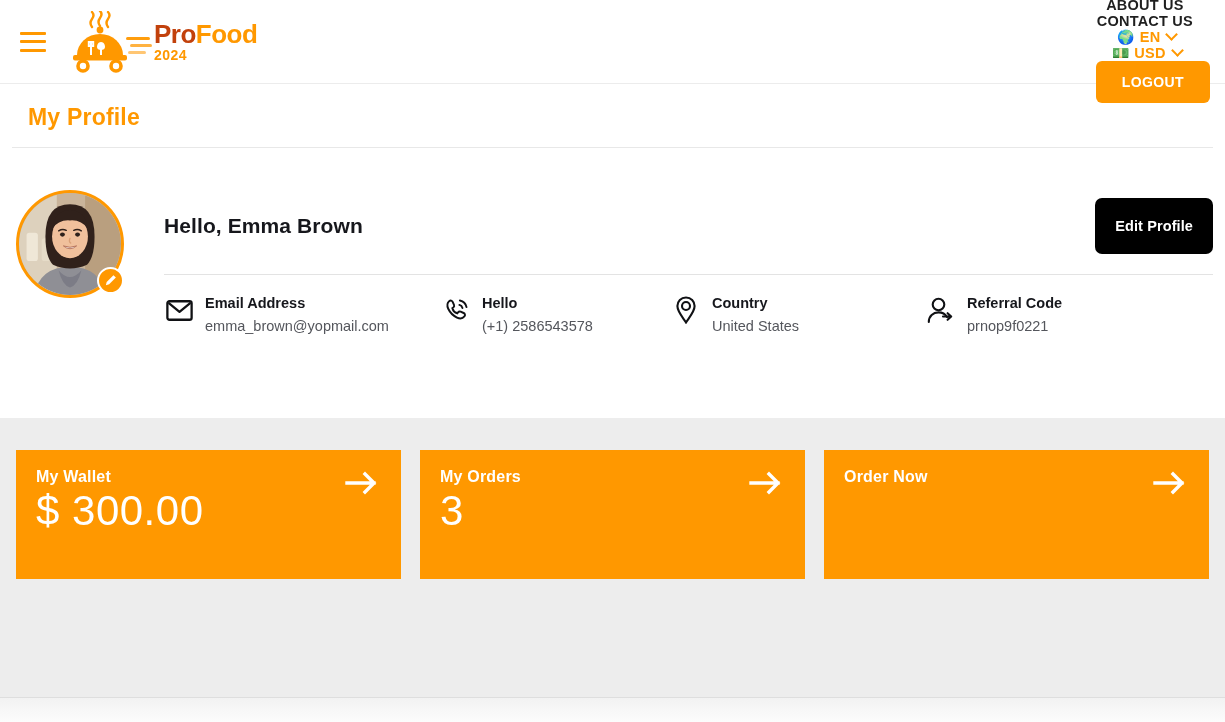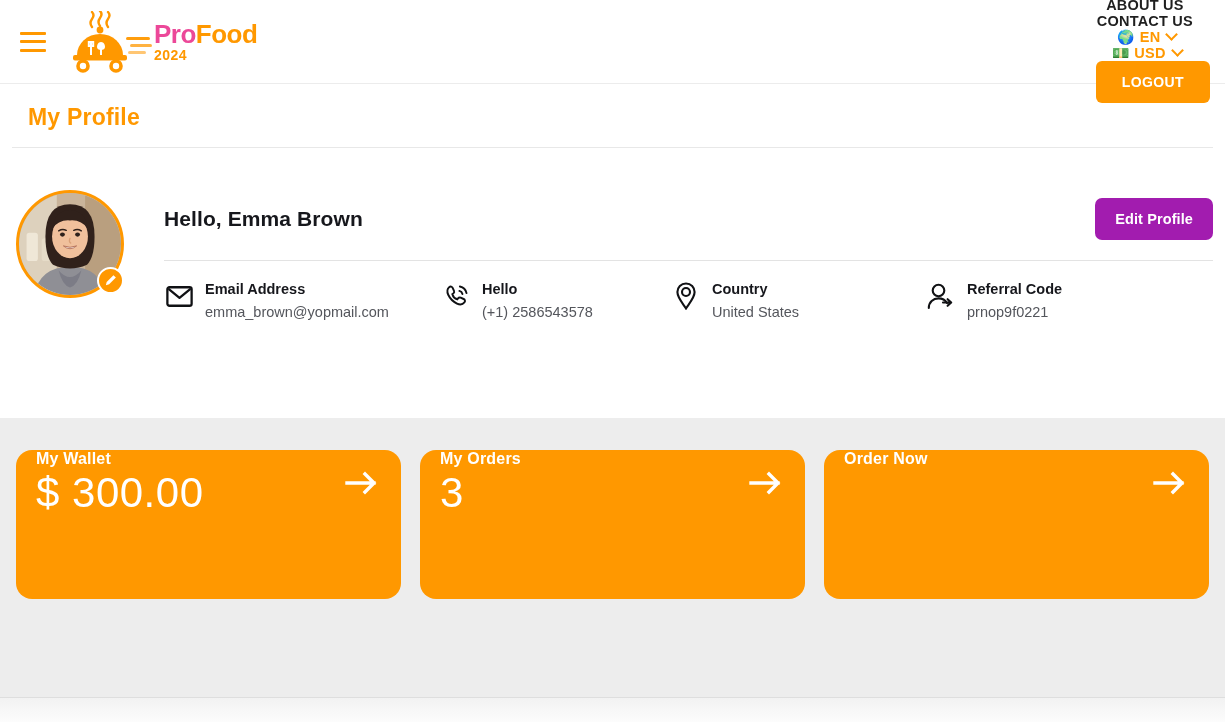--- a/index.html
+++ b/index.html
@@ -23,21 +23,21 @@
     width: 26px; height: 20px;
     display: flex; flex-direction: column; justify-content: space-between;
     margin-left: 10px; margin-right: 18px; cursor: pointer;
   }
   .hamburger span { display:block; height: 3px; width: 100%; background: #FF9800; border-radius: 1px; }
 
   .logo-wrap { display: flex; align-items: center; gap: 2px; }
   .logo-mark { width: 92px; height: 62px; }
   .logo-text { line-height: 1; margin-left: -4px; }
   .logo-title { font-size: 26px; font-weight: 800; letter-spacing: -0.5px; }
-  .logo-title .pro { color: #ec4899; }
+  .logo-title .pro { color: #c2410c; }
   .logo-title .food { color: #FF9800; }
   .logo-year { font-size: 14px; font-weight: 800; color: #FF9800; letter-spacing: 0.5px; margin-top: 1px; }
 
   .nav { margin-left: auto; display: flex; align-items: center; gap: 0; flex-direction: column; }
   .nav-link {
     font-size: 14.5px; font-weight: 700; color: #1f1f1f;
     letter-spacing: 0.2px; text-decoration: none; padding: 0 16px;
     white-space: nowrap; cursor: pointer;
   }
   .nav-link:first-child { padding-left: 8px; }
@@ -81,45 +81,45 @@
     position: absolute; right: 0px; bottom: 4px;
     width: 27px; height: 27px; border-radius: 50%;
     background: #FF9800; border: 2px solid #ffffff;
     display: flex; align-items: center; justify-content: center; cursor: pointer;
   }
 
   .profile-body { flex: 1; margin-left: 40px; padding-top: 8px; }
   .profile-top { display: flex; align-items: center; }
   .greeting { font-size: 21px; font-weight: 600; color: #16171c; letter-spacing: 0.1px; }
   .edit-btn {
-    margin-left: auto; background: #a21caf; color: #ffffff;
+    margin-left: auto; background: #000000; color: #ffffff;
     font-size: 14.5px; font-weight: 700; border: none; border-radius: 7px;
-    padding: 13px 20px; cursor: pointer; letter-spacing: 0.1px;
+    padding: 20px 20px; cursor: pointer; letter-spacing: 0.1px;
   }
   .divider { height: 1px; background: #e3e3e3; margin: 20px 0 0 0; }
 
   .info-row { display: flex; margin-top: 19px; }
   .info-item { display: flex; align-items: flex-start; gap: 11px; }
   .info-item.i0 { width: 277px; }
   .info-item.i1 { width: 230px; }
   .info-item.i2 { width: 255px; }
   .info-item.i3 { width: 230px; }
   .info-icon { width: 30px; height: 32px; flex: 0 0 30px; display:flex; align-items:center; justify-content:center; }
   .info-label { font-size: 14.5px; font-weight: 700; color: #16171c; line-height: 1.35; }
   .info-value { font-size: 14.5px; font-weight: 400; color: #54565c; line-height: 1.4; margin-top: 2px; white-space: nowrap; }
 
   
   .cards-section {
     background: #ededed; width: 100%;
     padding: 32px 16px; height: 342px;
   }
   .cards { display: flex; gap: 19px; }
   .card {
-    flex: 1; background: #FF9800; border-radius: 16px;
-    height: 149px; position: relative; padding: 0 20px; cursor: pointer;
+    flex: 1; background: #FF9800; border-radius: 0;
+    height: 129px; position: relative; padding: 18px 20px; cursor: pointer;
   }
   .card-title { font-size: 16px; font-weight: 700; color: #ffffff; letter-spacing: 0.2px; }
   .card-value { font-size: 42px; font-weight: 500; color: #ffffff; margin-top: 2px; letter-spacing: 0.5px; line-height: 1.1; }
   .card-arrow { position: absolute; right: 22px; top: 20px; width: 34px; height: 26px; }
 
   .footer-strip {
     position: absolute; left: 0; bottom: 0; width: 100%; height: 25px;
     background: linear-gradient(#f2f2f2, #fcfcfc);
     border-top: 1px solid #dedede;
   }

